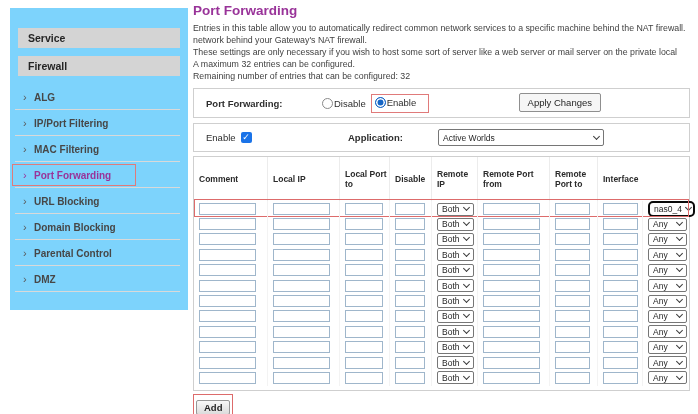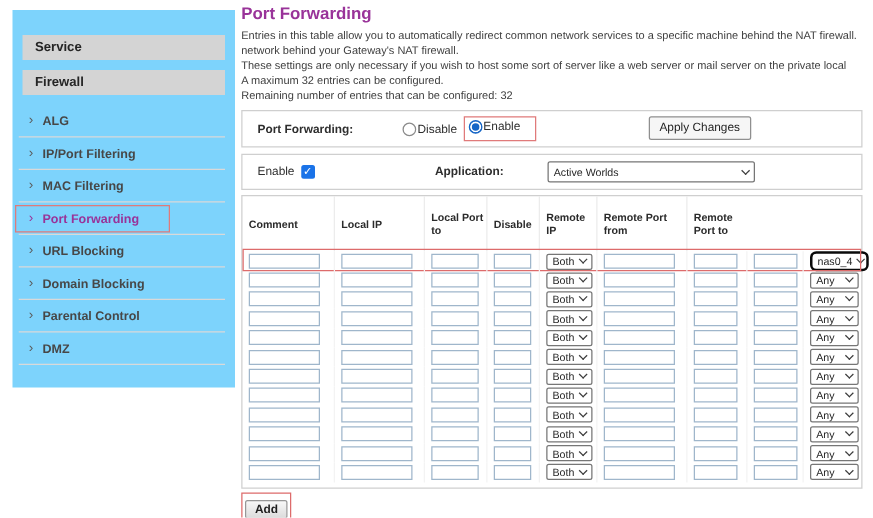--- a/index.html
+++ b/index.html
@@ -169,20 +169,21 @@
 
   <section class="box tablebox">
     <div class="thead">
       <div class="th">Comment</div>
       <div class="th">Local IP</div>
       <div class="th">Local Port to</div>
       <div class="th">Disable</div>
       <div class="th">Remote IP</div>
       <div class="th">Remote Port from</div>
       <div class="th">Remote Port to</div>
+      <div class="th">Interface</div>
     </div>
 
     <div class="trow hl">
         <div class="td">
           <input class="inp" style="">
         </div>
         <div class="td">
           <input class="inp" style="">
         </div>
         <div class="td">

